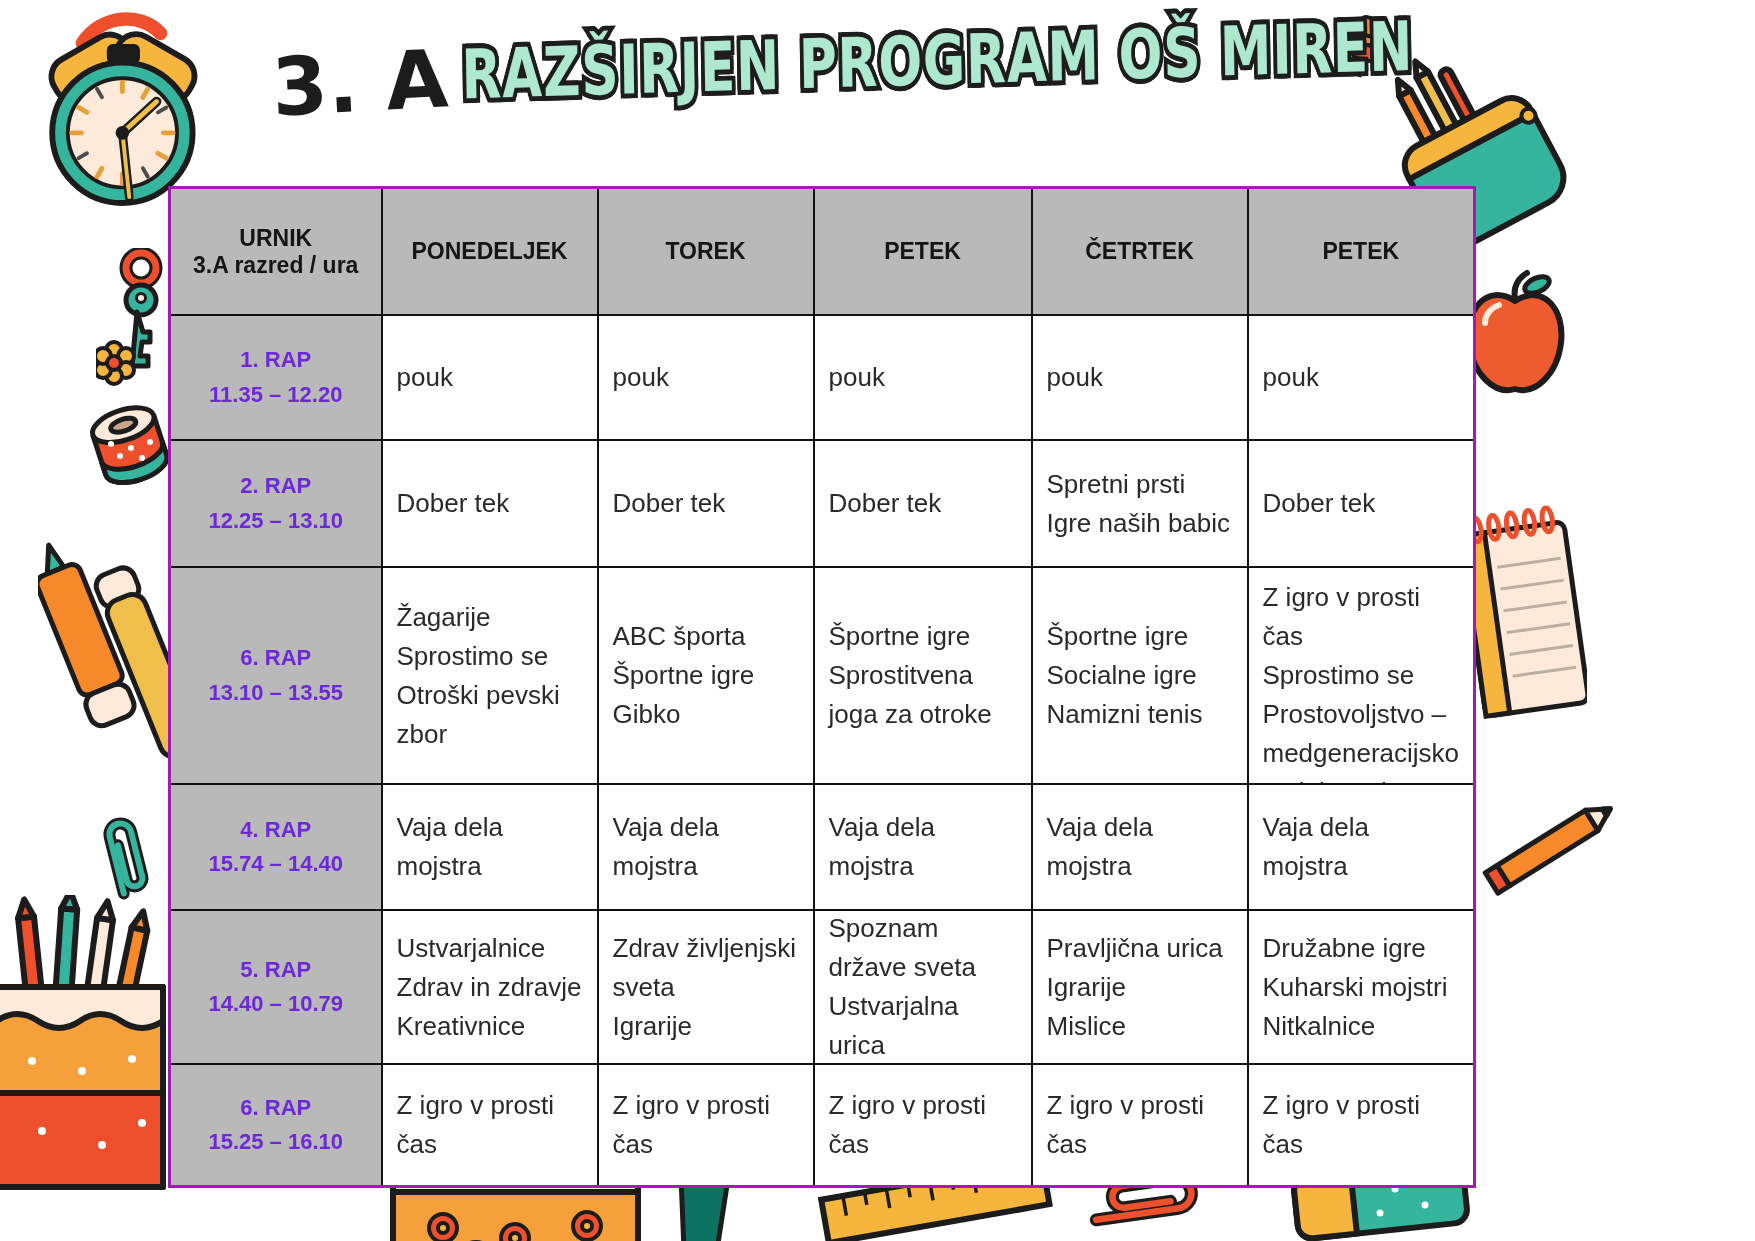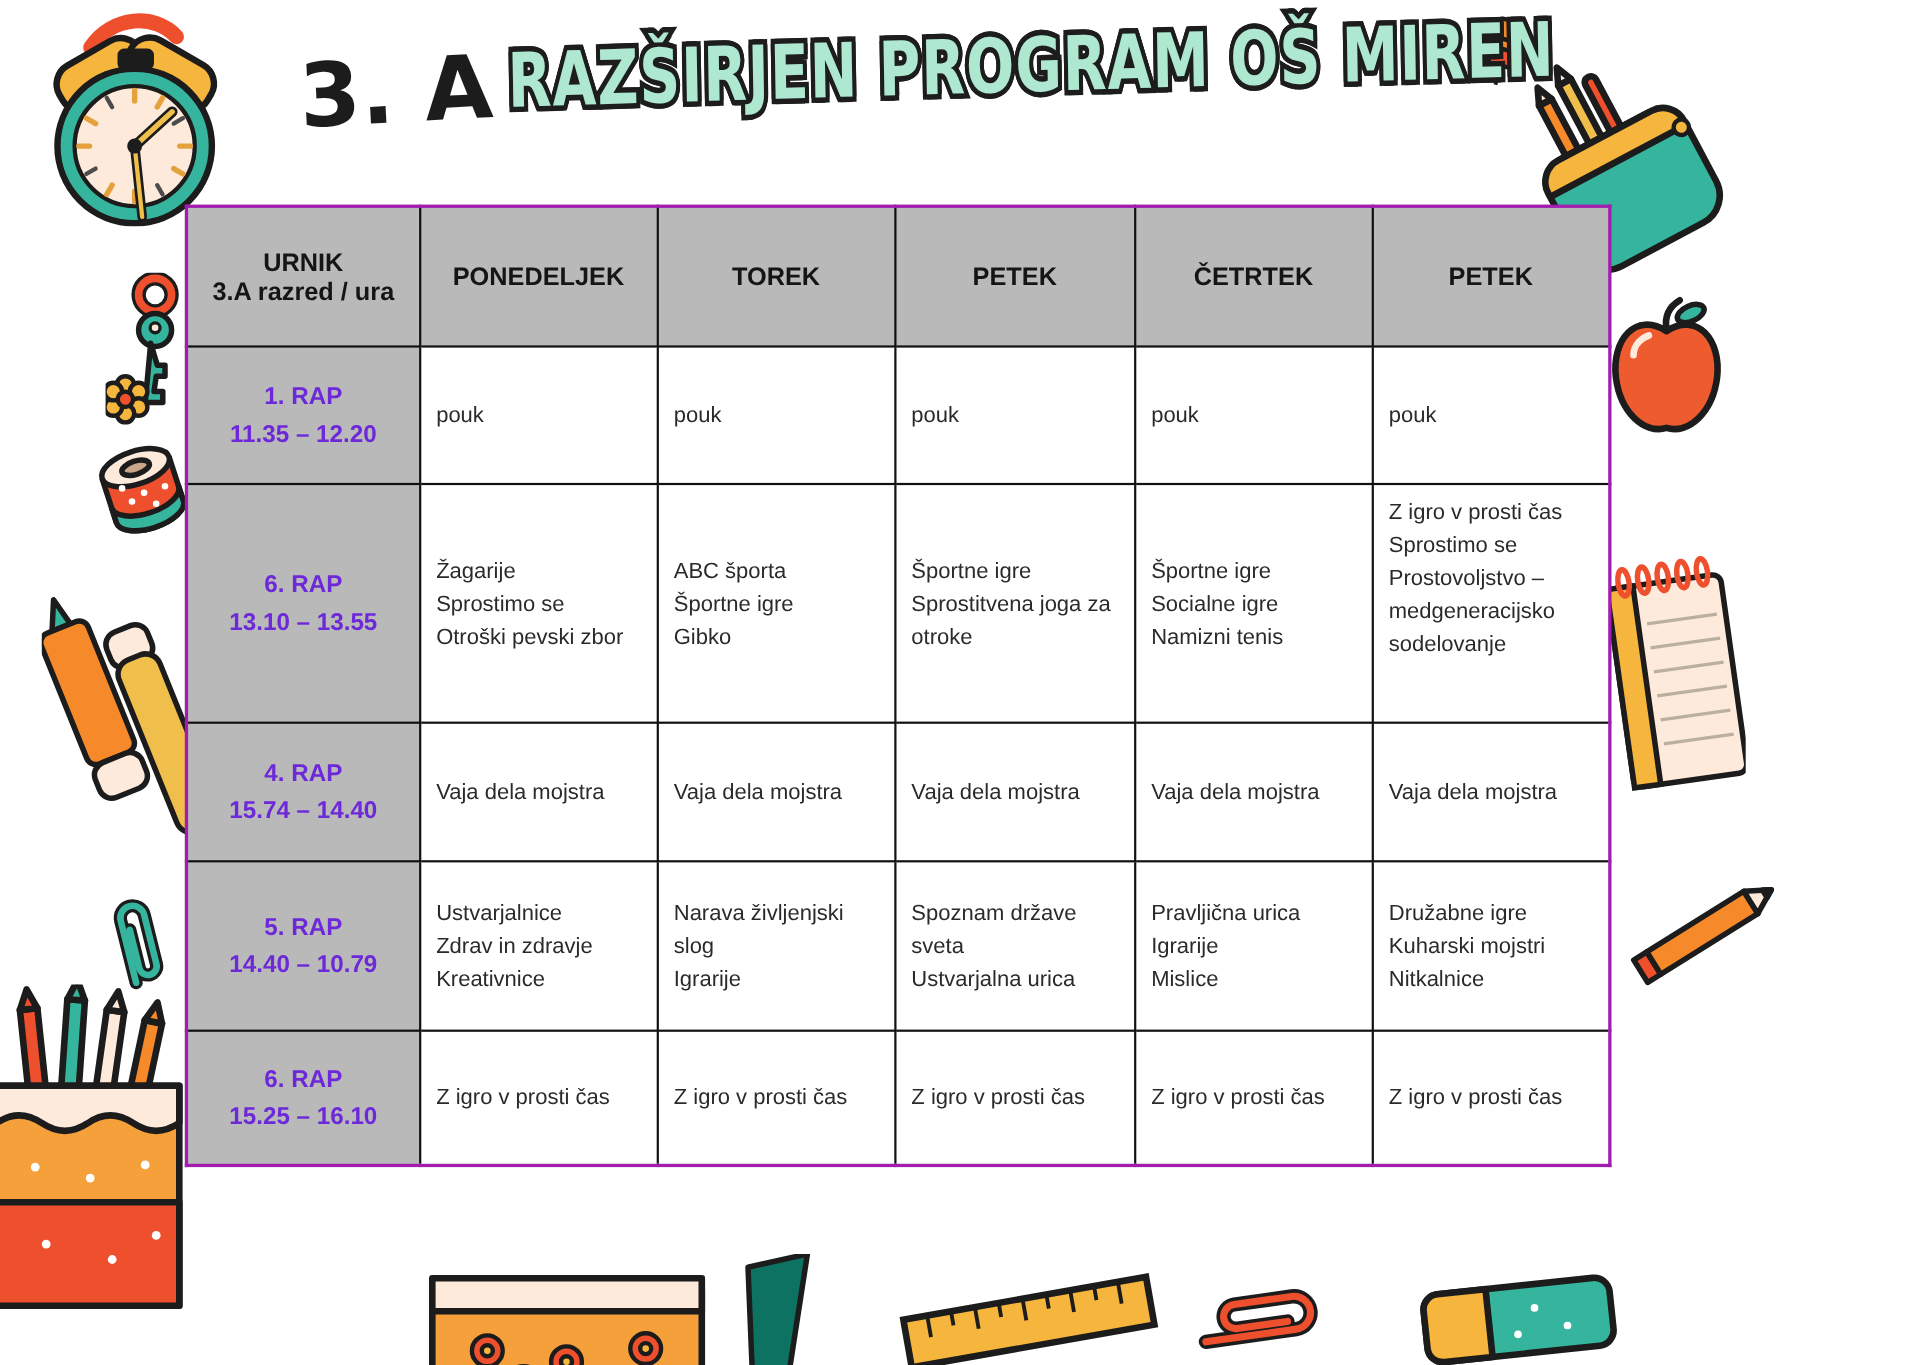--- a/index.html
+++ b/index.html
@@ -28,21 +28,21 @@
   table.tt th{background:#b9b9b9;}
   table.tt td{background:#ffffff;}
   col.c0{width:212px;}col.c1{width:216px;}col.c2{width:216px;}col.c3{width:218px;}
   col.c4{width:216px;}col.c5{width:216px;}
   .box{display:flex;flex-direction:column;justify-content:center;overflow:hidden;
        padding:0 14px;box-sizing:border-box;}
   .rh0{height:125px;}.rh1{height:123px;}.rh2{height:125px;}.rh3{height:215px;}
   .rh4{height:124px;}.rh5{height:152px;}.rh6{height:120px;}
   .hdr{font-weight:700;font-size:23px;color:#151515;}
   .label div{font-weight:700;font-size:22px;line-height:1.55;color:#6d28d9;}
-  .cell{font-size:20px;line-height:1.5;color:#2a2a2a;white-space:pre-line;}
+  .cell{font-size:26px;line-height:1.5;color:#2a2a2a;white-space:pre-line;}
   .cell.top{justify-content:flex-start;padding-top:10px;}
 </style>
 </head>
 <body>
 
 <div class="canvas">
 
   <div class="deco" style="left:22px;top:6px;">
     <svg width="195" height="200" viewBox="0 0 200 205">
       <g stroke="#1c1c1c" stroke-width="6" stroke-linejoin="round" stroke-linecap="round">
@@ -395,20 +395,44 @@
           </td>
         <td>
             <div class="box rh1 cell">pouk</div>
           </td>
         <td>
             <div class="box rh1 cell">pouk</div>
           </td>
       </tr>
       <tr>
         <th>
+            <div class="box rh2 label">
+          <div>2. RAP</div>
+          <div>12.25 – 13.10</div>
+            </div>
+          </th>
+        <td>
+            <div class="box rh2 cell">Dober tek</div>
+          </td>
+        <td>
+            <div class="box rh2 cell">Dober tek</div>
+          </td>
+        <td>
+            <div class="box rh2 cell">Dober tek</div>
+          </td>
+        <td>
+            <div class="box rh2 cell">Spretni prsti
+Igre naših babic</div>
+          </td>
+        <td>
+            <div class="box rh2 cell">Dober tek</div>
+          </td>
+      </tr>
+      <tr>
+        <th>
             <div class="box rh3 label">
           <div>6. RAP</div>
           <div>13.10 – 13.55</div>
             </div>
           </th>
         <td>
             <div class="box rh3 cell">Žagarije
 Sprostimo se
 Otroški pevski zbor</div>
           </td>
@@ -461,21 +485,21 @@
           <div>5. RAP</div>
           <div>14.40 – 10.79</div>
             </div>
           </th>
         <td>
             <div class="box rh5 cell">Ustvarjalnice
 Zdrav in zdravje
 Kreativnice</div>
           </td>
         <td>
-            <div class="box rh5 cell">Narava življenjski slog
+            <div class="box rh5 cell">Zdrav življenjski sveta
 Igrarije</div>
           </td>
         <td>
             <div class="box rh5 cell">Spoznam države sveta
 Ustvarjalna urica</div>
           </td>
         <td>
             <div class="box rh5 cell">Pravljična urica
 Igrarije
 Mislice</div>

